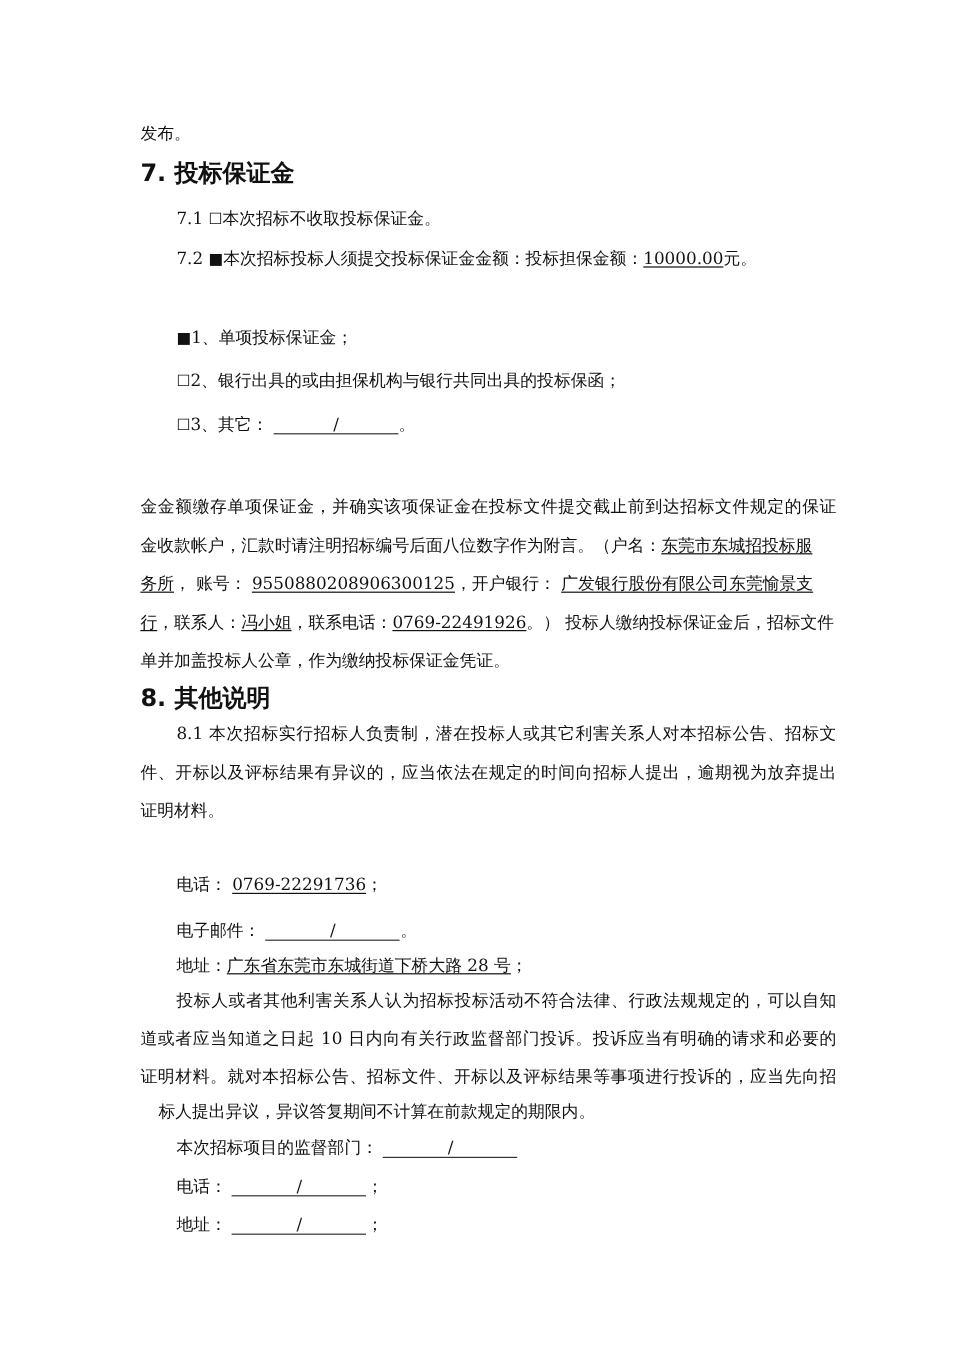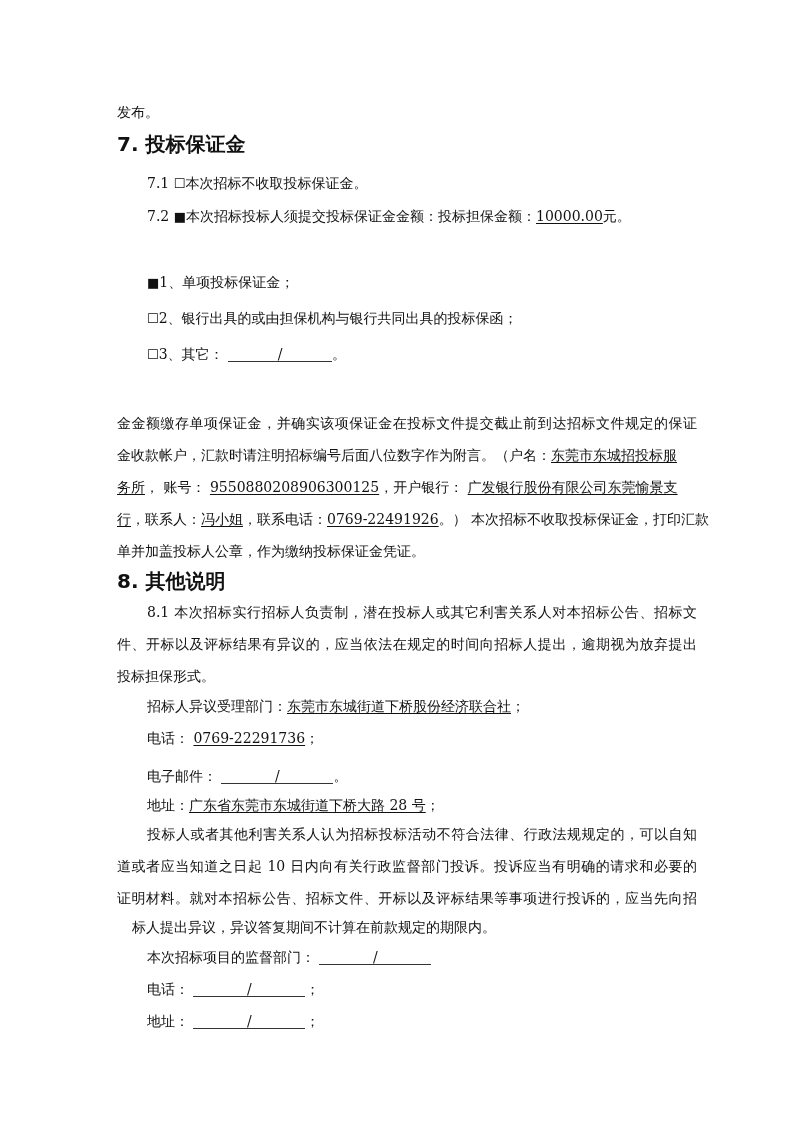--- a/index.html
+++ b/index.html
@@ -62,33 +62,30 @@
   <div class="line just" style="top:415px;">金金额缴存单项保证金，并确实该项保证金在投标文件提交截止前到达招标文件规定的保证</div>
   <div class="line" style="top:447px;">
     <span>金收款帐户，汇款时请注明招标编号后面八位数字作为附言。（户名：</span><span class="u">东莞市东城招投标服</span>
   </div>
   <div class="line" style="top:479px;">
     <span class="u">务所</span><span>，  账号：</span>
     <span class="u">9550880208906300125</span><span>，开户银行：</span>
     <span class="u">广发银行股份有限公司东莞愉景支</span>
   </div>
   <div class="line" style="top:511px;">
-    <span class="u">行</span><span>，联系人：</span><span class="u">冯小姐</span><span>，联系电话：</span><span class="u">0769-22491926</span><span>。）  本次招标不收取投标保证金，打印汇款</span>
+    <span class="u">行</span><span>，联系人：</span><span class="u">冯小姐</span><span>，联系电话：</span><span class="u">0769-22491926</span><span>。）  投标人缴纳投标保证金后，招标文件</span>
   </div>
   <div class="line" style="top:543px;">单并加盖投标人公章，作为缴纳投标保证金凭证。</div>
 
   <div class="line heading" style="top:573px;">8. 其他说明</div>
 
   <div class="line indent just" style="top:604px; width:550px;">8.1 本次招标实行招标人负责制，潜在投标人或其它利害关系人对本招标公告、招标文</div>
   <div class="line just" style="top:636px;">件、开标以及评标结果有异议的，应当依法在规定的时间向招标人提出，逾期视为放弃提出</div>
-  <div class="line" style="top:668px;">投标担保形式。</div>
+  <div class="line" style="top:668px;">证明材料。</div>
 
-  <div class="line indent" style="top:698px;">
-    <span>招标人异议受理部门：</span><span class="u">东莞市东城街道下桥股份经济联合社</span><span>；</span>
-  </div>
 
   <div class="line indent" style="top:730px;">
     <span>电话：</span>
     <span class="u">0769-22291736</span><span>；</span>
   </div>
 
   <div class="line indent" style="top:797px;">
     <span>地址：</span><span class="u">广东省东莞市东城街道下桥大路 28 号</span><span>；</span>
   </div>
 

